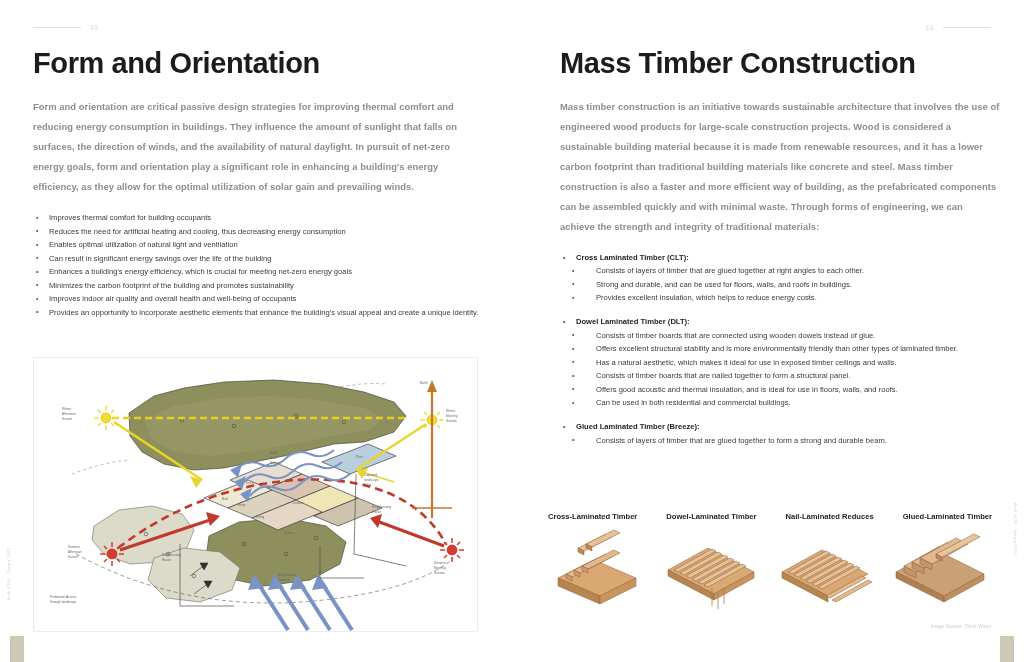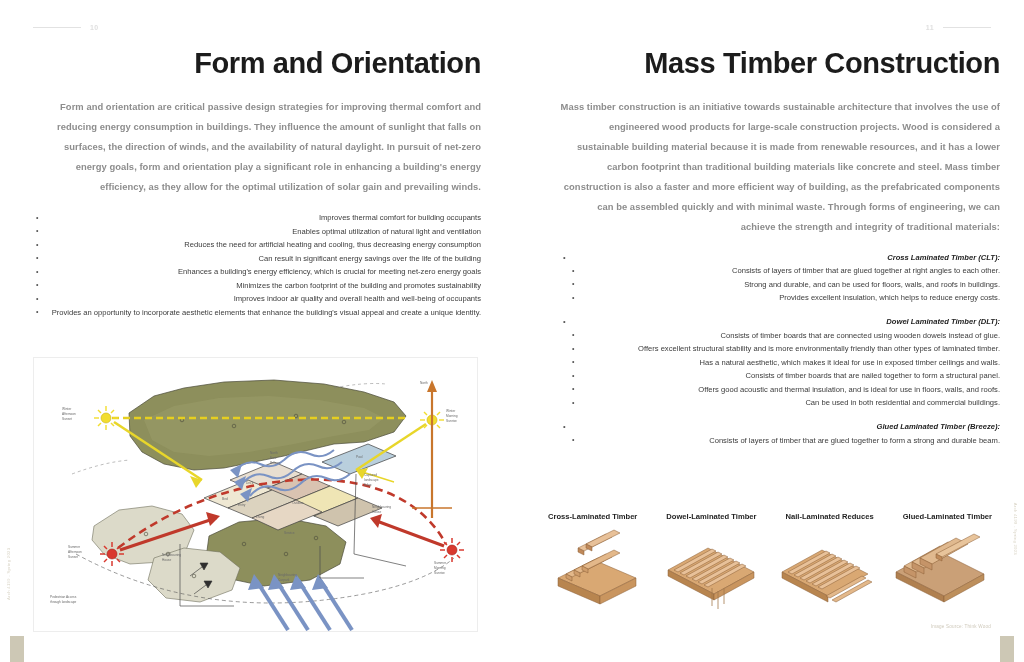--- a/index.html
+++ b/index.html
@@ -2,21 +2,21 @@
 <html><head>
 <meta charset="utf-8">
 <style>
   * { box-sizing: border-box; margin: 0; padding: 0; }
   html, body {
     width: 1024px; height: 662px;
     background: #ffffff;
     font-family: "Liberation Sans", sans-serif;
     overflow: hidden;
   }
-  .spread { position: relative; width: 1024px; height: 662px; background:#fff;text-align:right; }
+  .spread { position: relative; width: 1024px; height: 662px; background:#fff; }
 
   
   .hdr { position: absolute; top: 24px; display: flex; align-items: center; gap: 9px; }
   .hdr.left  { left: 33px; }
   .hdr.right { right: 33px; flex-direction: row-reverse; }
   .hdr .rule { width: 48px; height: 1px; background: #e2e2e2; display:block; }
   .hdr .pnum { font-size: 7px; color: #e0e0e0; letter-spacing: .4px; font-weight: 600; }
 
   
   .page { position: absolute; top: 0; height: 662px; }
@@ -41,21 +41,21 @@
   ul.blist li {
     position: relative; font-size: 7.6px; color: #3b3b3b;
     line-height: 1.58; padding-left: 16px; margin-bottom: 1.5px;
   }
   ul.blist li::before {
     content: "\2022"; position: absolute; left: 3px; top: -0.5px;
     color: #555; font-size: 7px;
   }
   ul.blist li.indent { padding-left: 36px; }
   ul.blist li.indent::before { left: 12px; }
-  ul.blist li.head { font-weight: 700; color: #1f1f1f; margin-top: 12px; font-style: italic; }
+  ul.blist li.head { font-weight: 700; color: #1f1f1f; margin-top: 12px; }
 
   
   .diagram {
     position: absolute; left: 33px; top: 357px;
     width: 445px; height: 275px; background: #fff;
     border: 1px solid #ededed; overflow: hidden;
   }
   .diagram svg { display:block; }
   .dlabel { font-size: 3.2px; fill: #6a6a6a; font-family:"Liberation Sans", sans-serif; }
 
@@ -101,22 +101,22 @@
     <span class="rule"></span>
     <span class="pnum">11</span>
   </div>
 
   <div class="page left">
     <div class="col">
       <h1 class="title">Form and Orientation</h1>
       <p class="lede">Form and orientation are critical passive design strategies for improving thermal comfort and reducing energy consumption in buildings. They influence the amount of sunlight that falls on surfaces, the direction of winds, and the availability of natural daylight. In pursuit of net-zero energy goals, form and orientation play a significant role in enhancing a building's energy efficiency, as they allow for the optimal utilization of solar gain and prevailing winds.</p>
       <ul class="blist" id="left-bullets">
           <li>Improves thermal comfort for building occupants</li>
+          <li>Reduces the need for artificial heating and cooling, thus decreasing energy consumption</li>
           <li>Enables optimal utilization of natural light and ventilation</li>
-          <li>Reduces the need for artificial heating and cooling, thus decreasing energy consumption</li>
           <li>Can result in significant energy savings over the life of the building</li>
           <li>Enhances a building's energy efficiency, which is crucial for meeting net-zero energy goals</li>
           <li>Minimizes the carbon footprint of the building and promotes sustainability</li>
           <li>Improves indoor air quality and overall health and well-being of occupants</li>
           <li>Provides an opportunity to incorporate aesthetic elements that enhance the building's visual appeal and create a unique identity.</li>
         </ul>
     </div>
 
     <div class="diagram">
       <svg width="445" height="275" viewBox="0 0 445 275">

